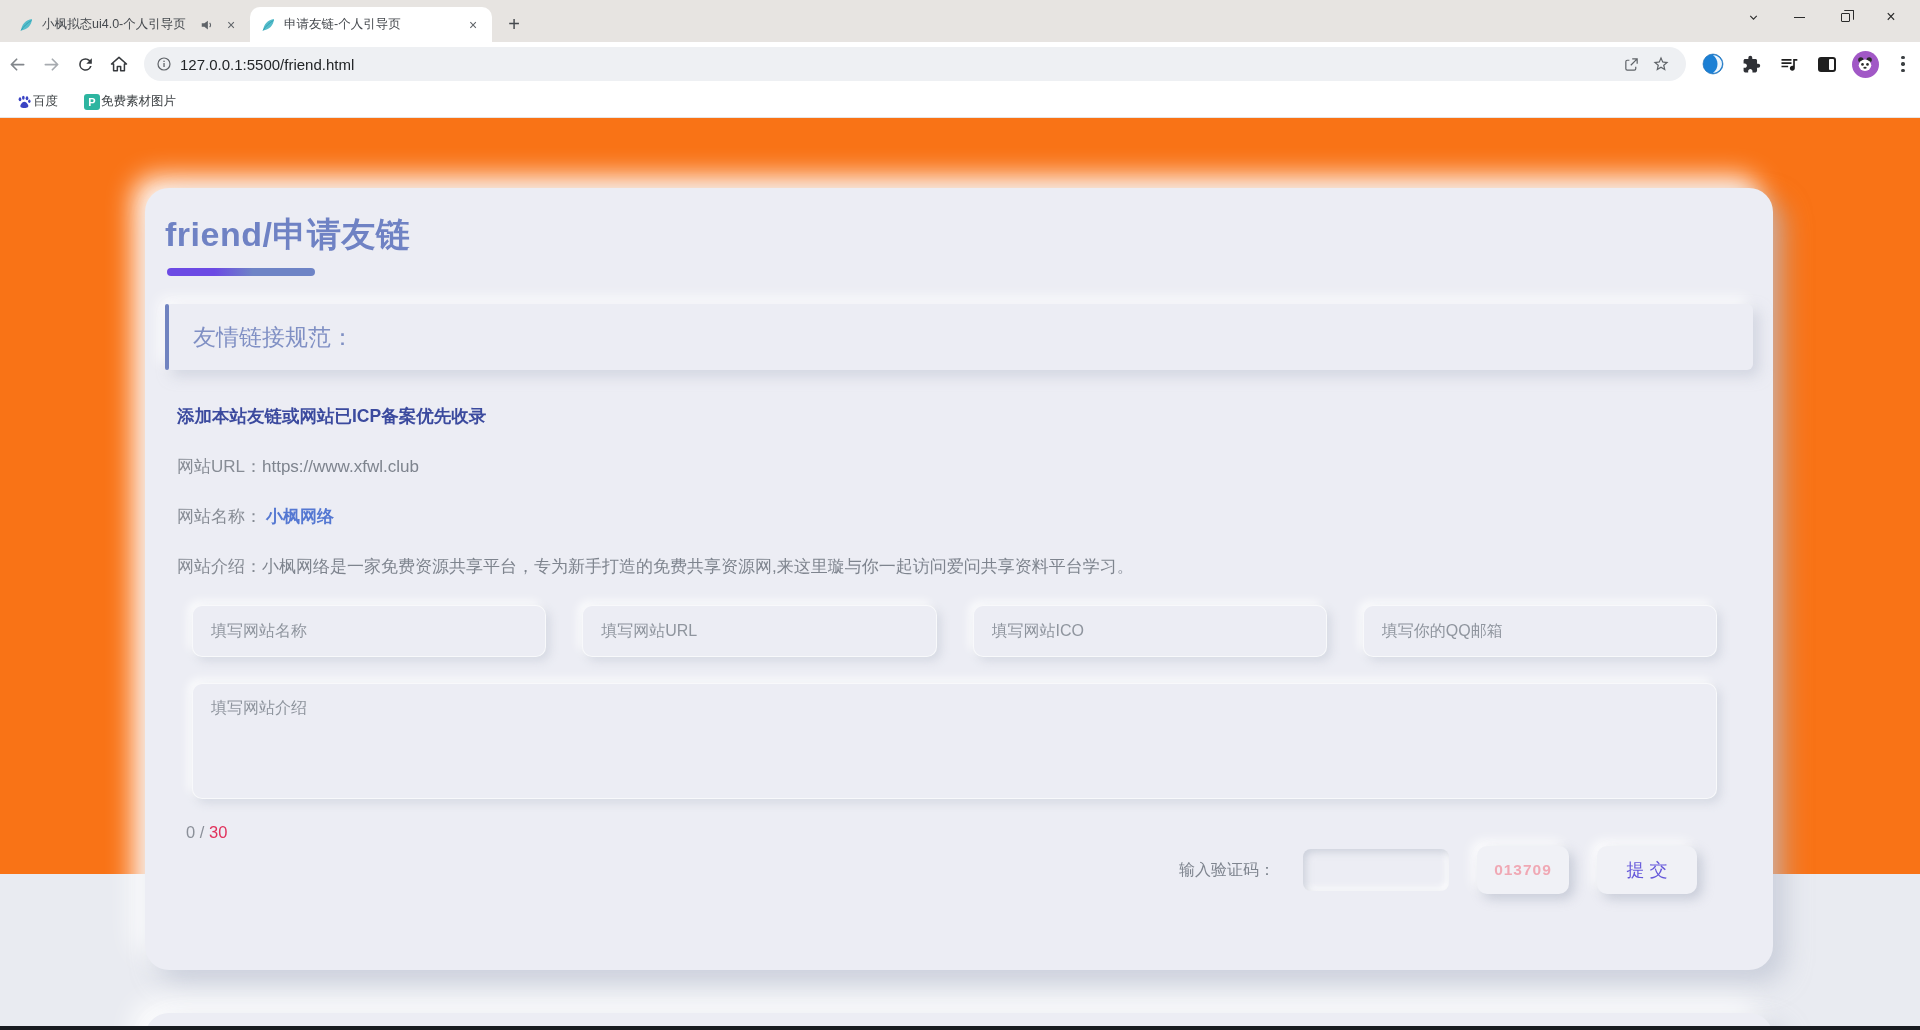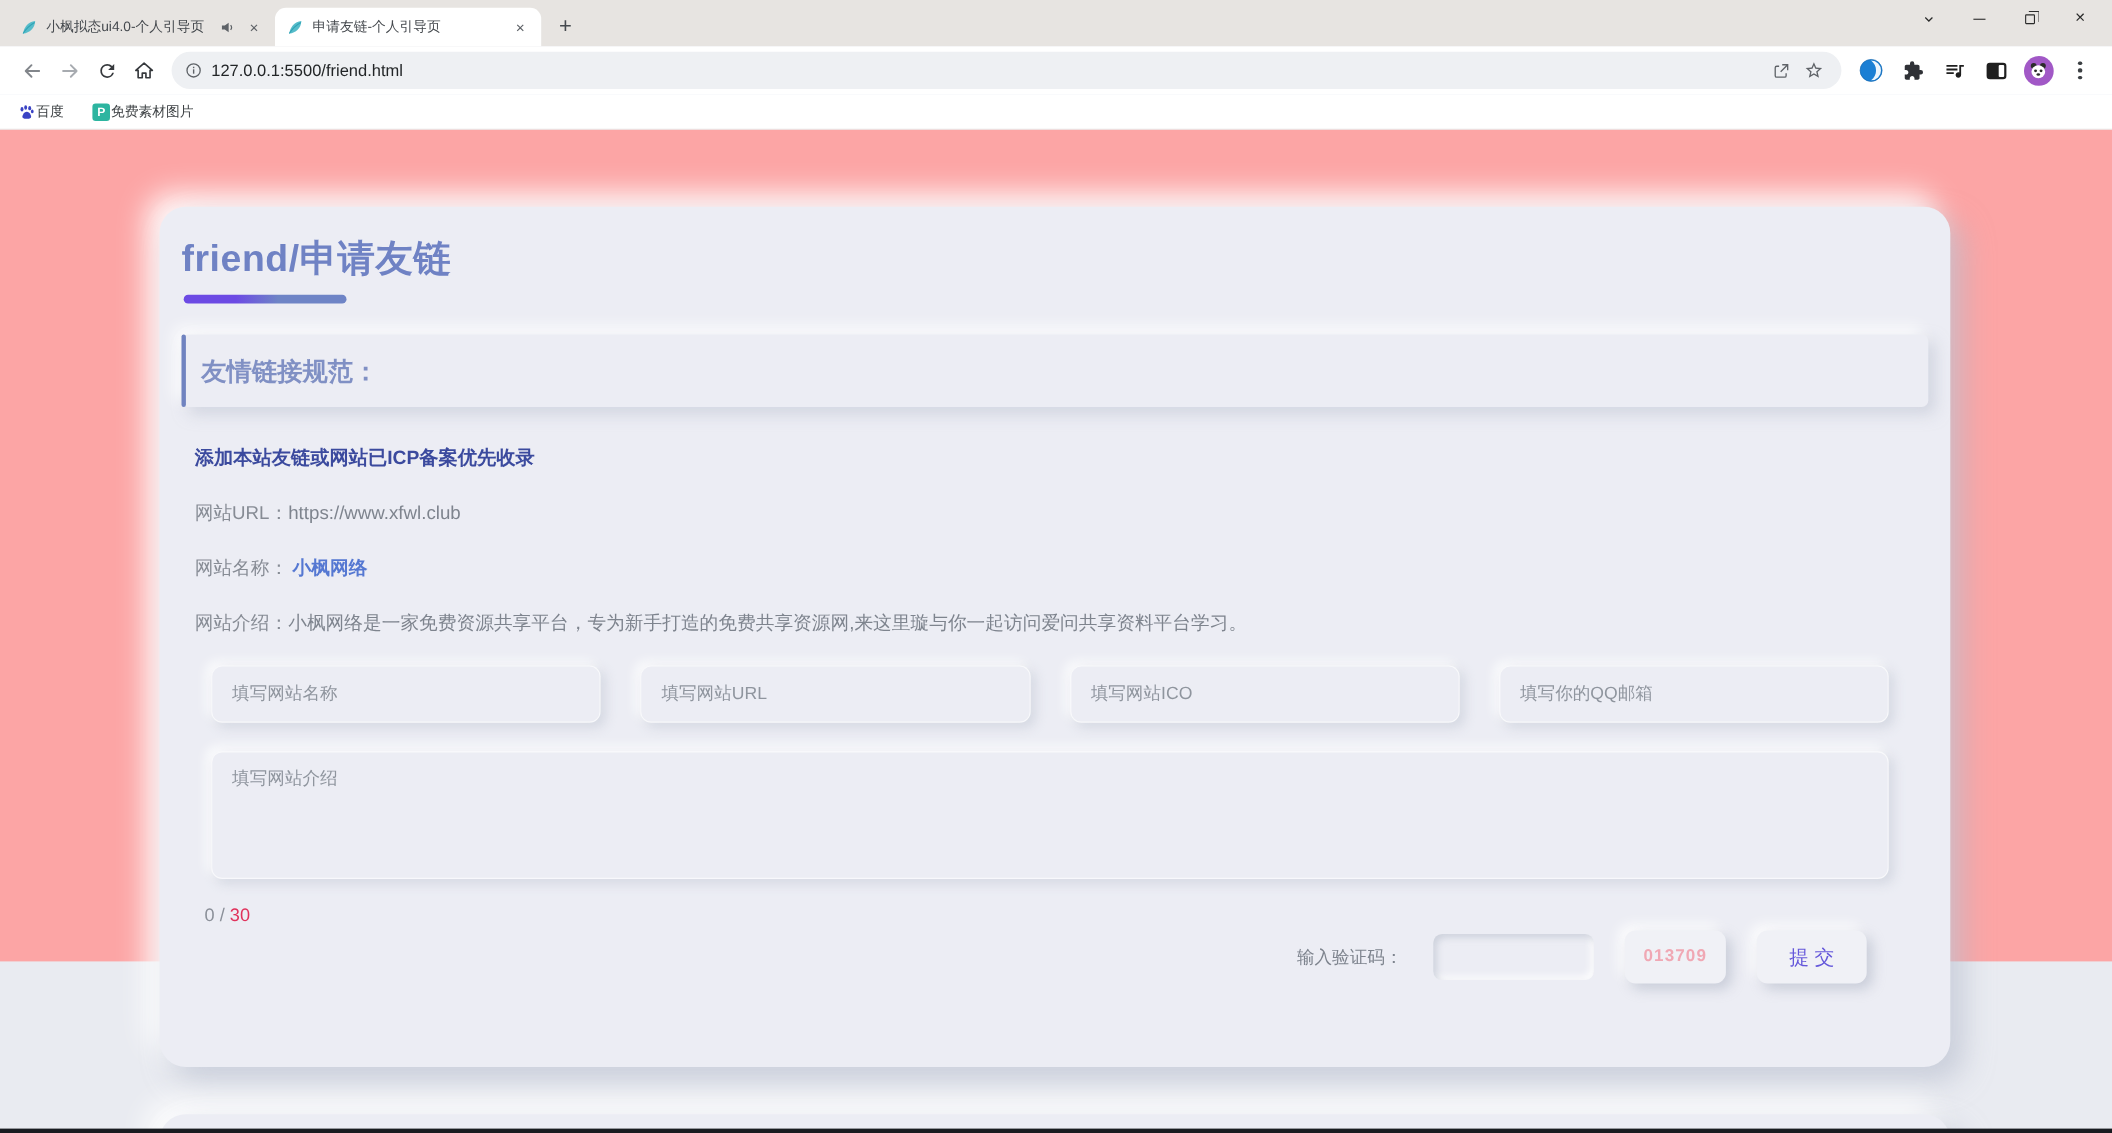--- a/index.html
+++ b/index.html
@@ -15,49 +15,49 @@
   .favicon { width:16px; height:16px; flex:none; }
   .speaker { width:14px; height:14px; flex:none; }
   .newtab { width:28px; height:28px; margin:0 0 4px 8px; display:flex; align-items:center; justify-content:center; font-size:20px; color:#45494e; }
   .wincontrols { position:absolute; right:6px; top:0; height:34px; display:flex; }
   .winbtn { width:46px; height:34px; display:flex; align-items:center; justify-content:center; color:#2b2b2b; }
   .min-line { width:11px; border-top:1.6px solid #2b2b2b; }
   .restore-box { width:9px; height:9px; border:1.3px solid #2b2b2b; border-radius:1px; position:relative; }
   .restore-box:before { content:""; position:absolute; left:2px; top:-4px; width:9px; height:9px; border:1.3px solid #2b2b2b; border-left:none; border-bottom:none; border-radius:1px; }
   .winbtn.close-btn { font-size:16px; }
 
-  .toolbar { height:44px; background:#ffffff; display:flex; align-items:center; padding:0 12px; }
+  .toolbar { height:44px; background:#ffffff; display:flex; align-items:center; padding:0 0; }
   .navbtn { width:34px; height:34px; display:flex; align-items:center; justify-content:center; border-radius:50%; flex:none; }
   .omnibox { flex:1; height:34px; margin:0 10px 0 8px; background:#eef0f3; border-radius:17px; display:flex; align-items:center; padding:0 10px 0 12px; }
   .omni-url { flex:1; font-size:15px; color:#222527; margin-left:8px; white-space:nowrap; overflow:hidden; }
   .omni-ic { width:30px; height:30px; display:flex; align-items:center; justify-content:center; flex:none; }
   .extrow { display:flex; align-items:center; gap:4px; }
   .extbtn { width:34px; height:34px; display:flex; align-items:center; justify-content:center; flex:none; }
   .avatar { width:27px; height:27px; border-radius:50%; background:#a158c6; display:flex; align-items:center; justify-content:center; overflow:hidden; }
   .dots { display:flex; flex-direction:column; gap:3px; }
   .dots i { width:3.4px; height:3.4px; border-radius:50%; background:#3c4043; }
   .sidebar-ic { width:18px; height:15px; background:#1f1f1f; border-radius:3px; position:relative; }
   .sidebar-ic:before { content:""; position:absolute; right:2px; top:2px; bottom:2px; width:5px; background:#fff; border-radius:1px; }
 
   .bookmarksbar { height:32px; background:#ffffff; display:flex; align-items:center; gap:26px; padding:0 16px; border-bottom:1px solid #e6e6e6; }
   .bm { display:flex; align-items:center; gap:1px; font-size:12.5px; color:#3c4043; }
   .p-badge { width:16px; height:16px; border-radius:3px; background:#2db5a0; color:#fff; font-size:11px; font-weight:bold; display:flex; align-items:center; justify-content:center; }
 
   
-  .page { position:relative; height:756px; background:#fca5a5; }
+  .page { position:relative; height:756px; background:#f97316; }
   .main-card { position:absolute; left:145px; top:70px; width:1628px; height:782px; background:#ecedf4; border-radius:24px;
     box-shadow:12px 12px 26px rgba(180,187,203,.6), -12px -12px 26px rgba(255,255,255,.95); }
   .card-pad { padding:24px 20px 0 20px; }
   .page-title { font-size:34px; font-weight:bold; color:#6f82c4; letter-spacing:.5px; }
   .title-underline { width:148px; height:8px; border-radius:4px; margin:10px 0 0 2px;
     background:linear-gradient(90deg,#6c4ae4 0%,#6c4ae4 32%,#6e84c6 58%,#6e84c6 100%); }
   .section-panel { margin:28px 0 0 0; height:66px; border-radius:6px; background:#ecedf4; display:flex; align-items:center;
     box-shadow:6px 6px 14px rgba(183,190,205,.5), -6px -6px 14px rgba(255,255,255,.9); }
   .section-bar { width:4px; height:100%; background:#7083c0; border-radius:2px; flex:none; }
-  .section-title { margin-left:14px; font-size:23px; font-weight:bold; color:#8090c4; }
+  .section-title { margin-left:24px; font-size:23px; font-weight:normal; color:#8090c4; }
 
   .rules { margin:34px 0 0 12px; font-size:17px; }
   .rules .row { margin-bottom:27px; display:flex; align-items:center; }
   .headline { color:#3b4a9e; font-weight:bold; font-size:17.5px; }
   .lbl { color:#878c95; }
   .val { color:#7e848e; }
   .site-name { color:#5578d2; font-weight:bold; margin-left:4px; }
   .ico-note { margin-left:12px; background:#c9cdd3; color:#eef0f3; font-size:14px; padding:5px 14px; border-radius:15px; }
 
   .form-row { display:flex; gap:36px; margin:24px 36px 0 27px; }

